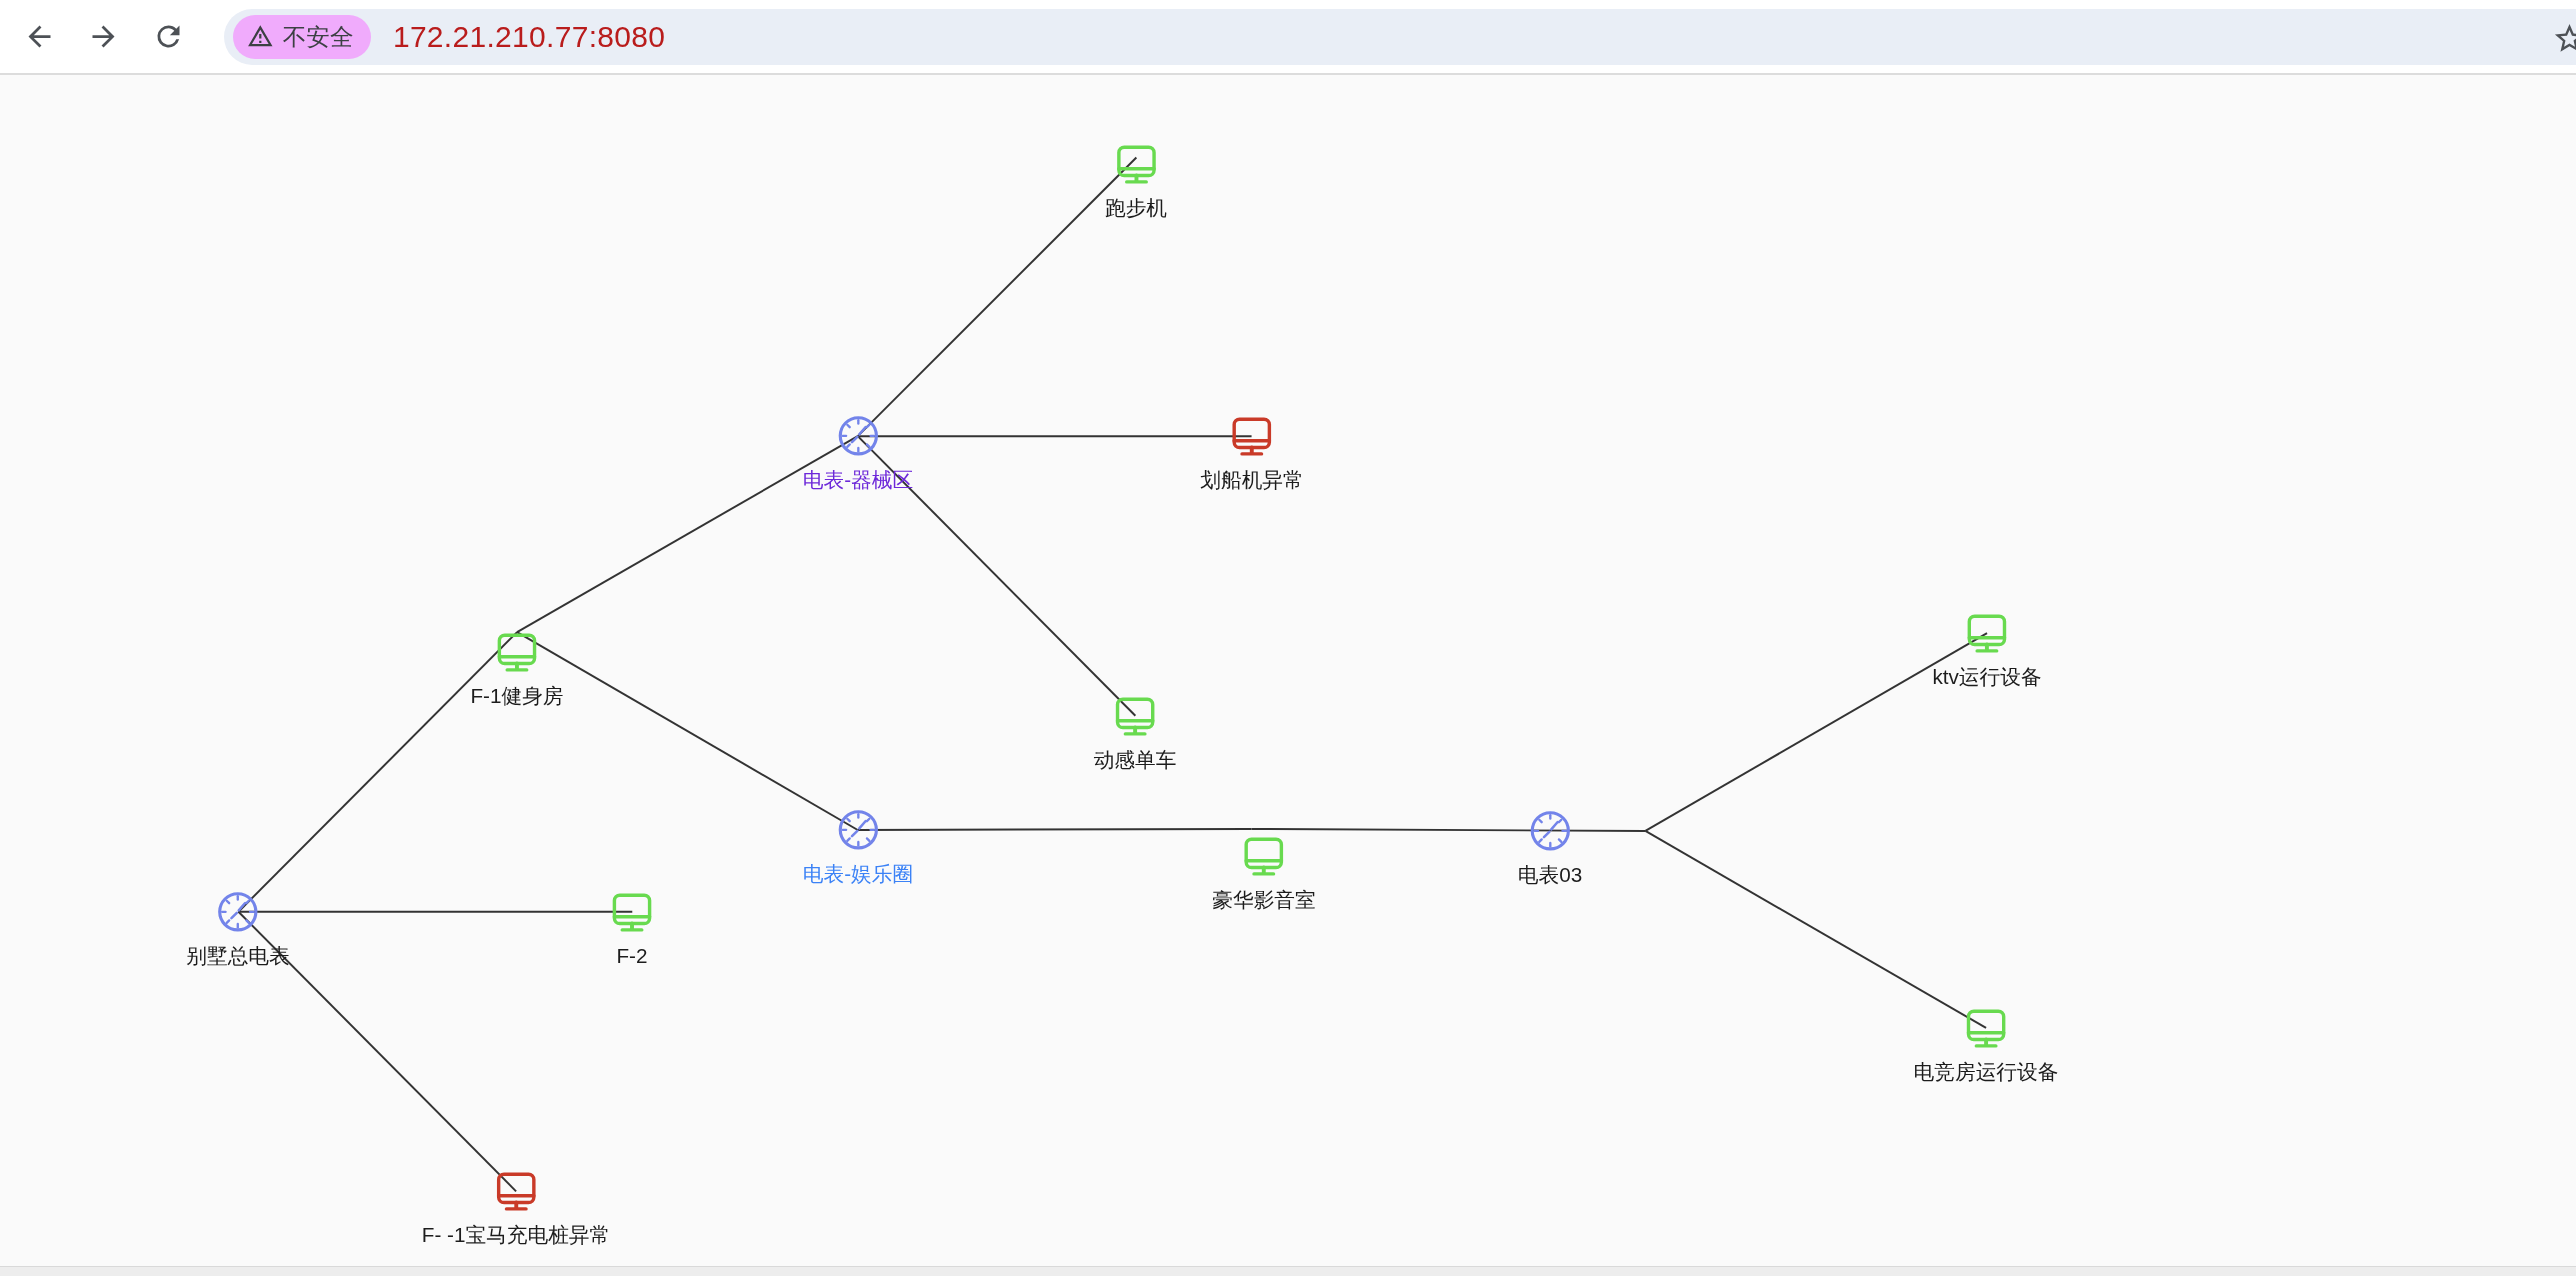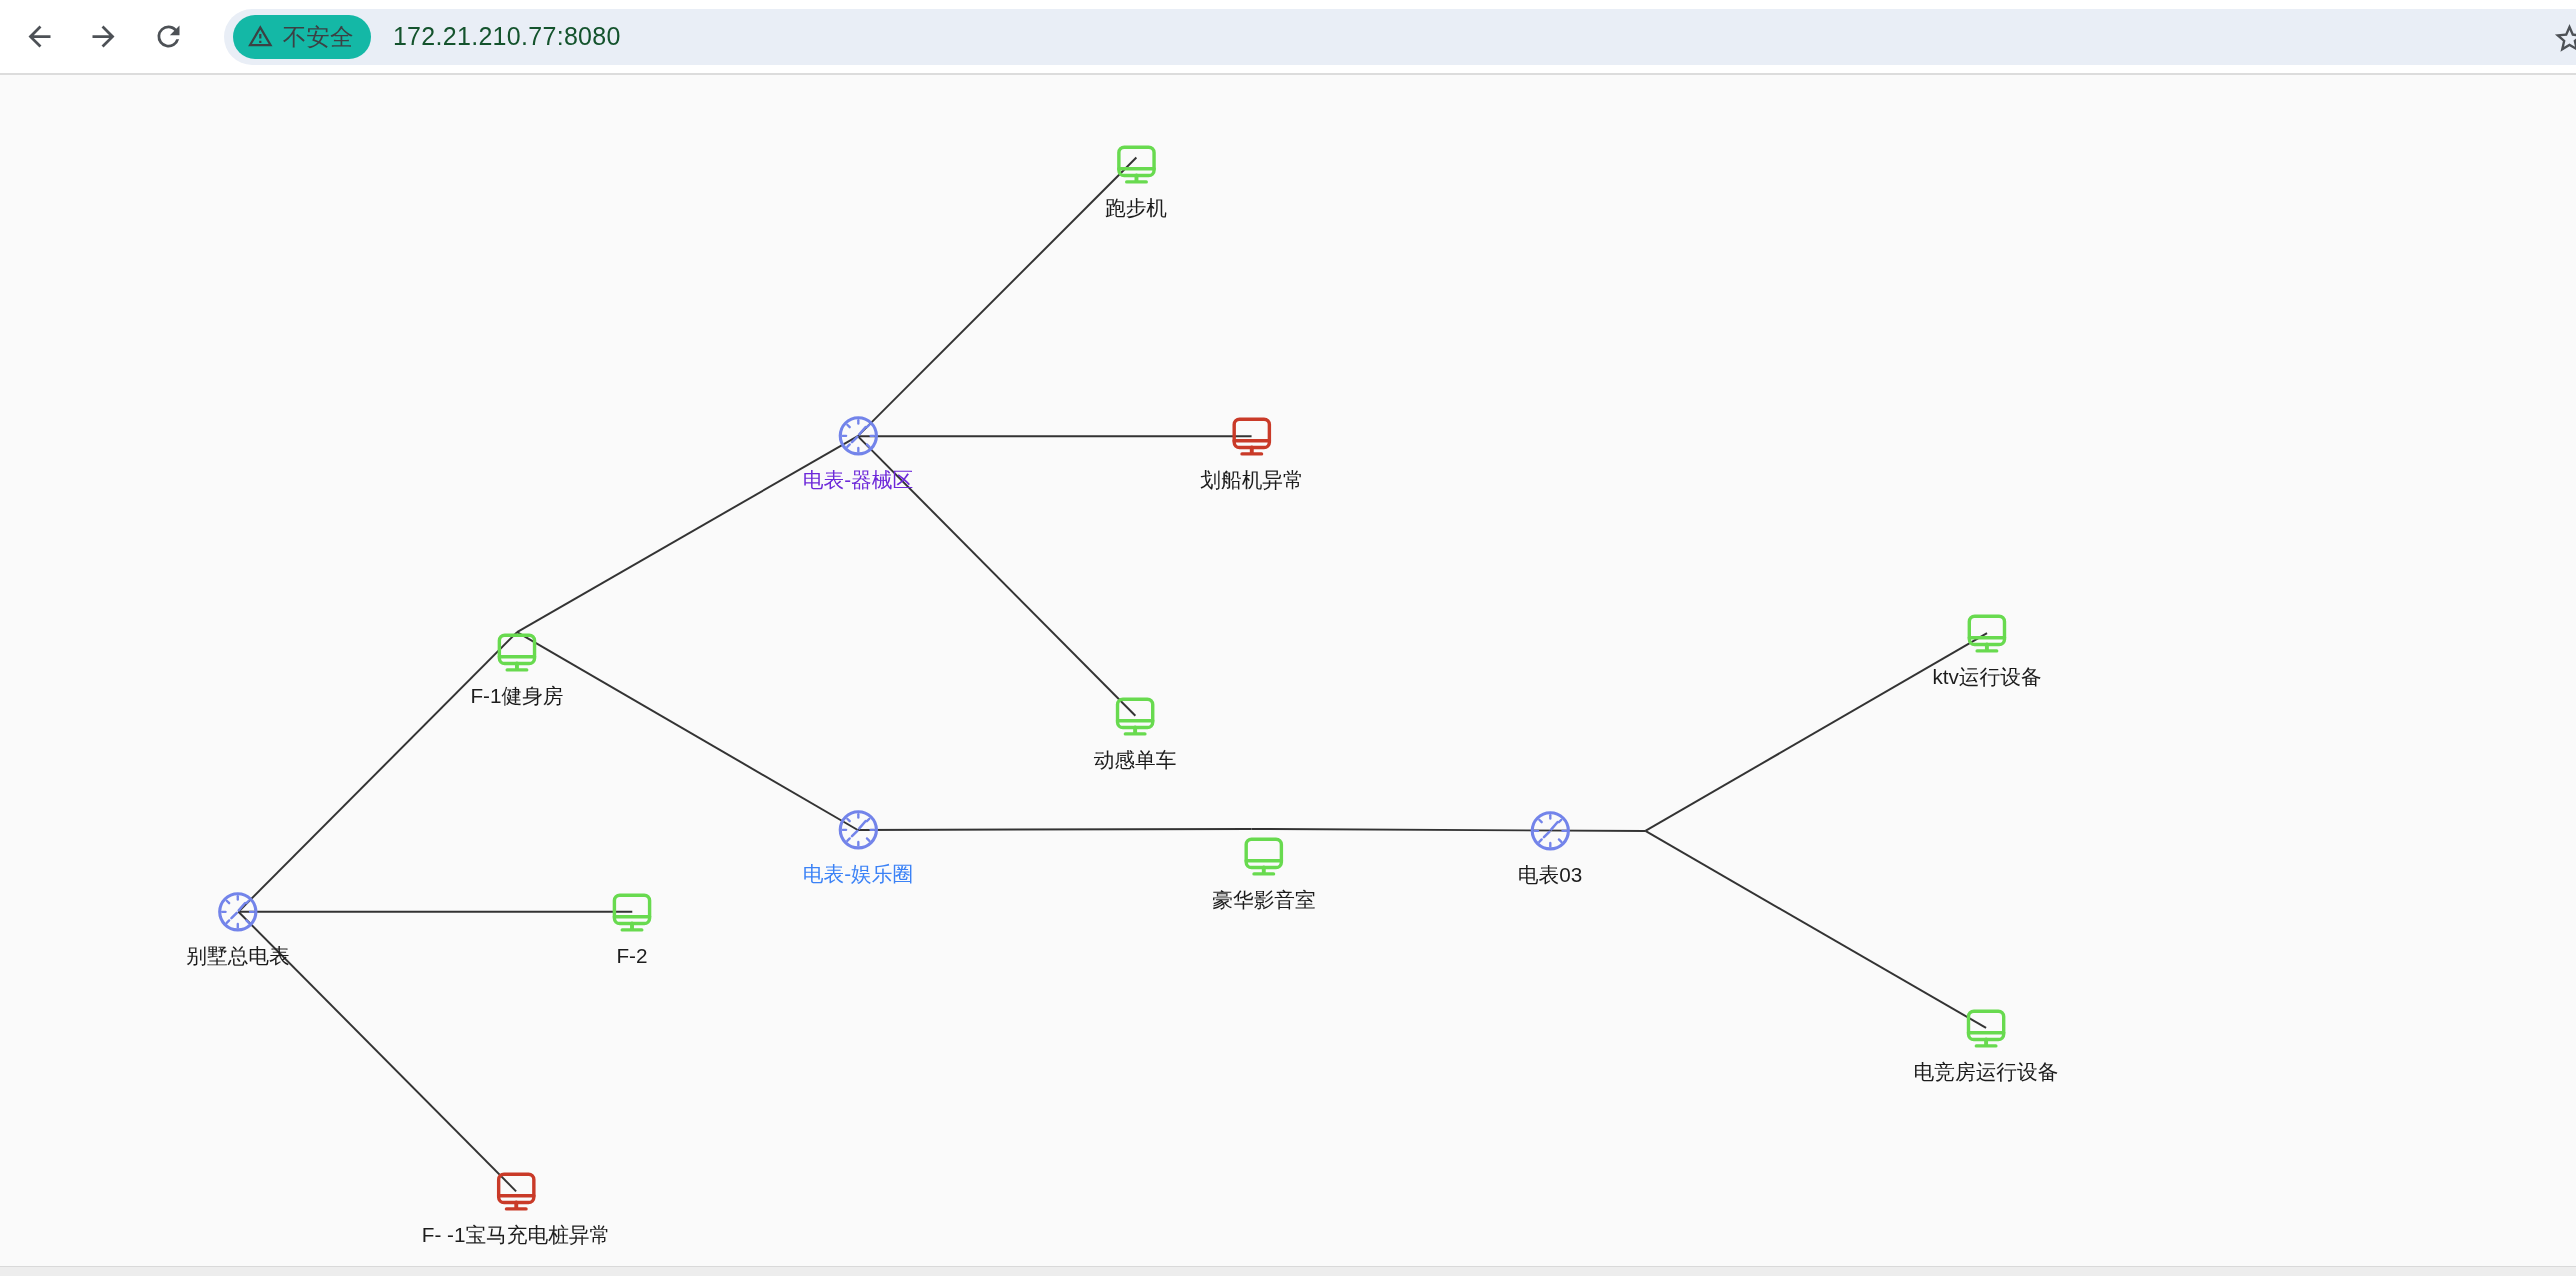--- a/index.html
+++ b/index.html
@@ -20,26 +20,26 @@
     flex:0 0 auto;cursor:pointer;
   }
   .nav-btn svg{width:33px;height:33px;fill:#4d5156;}
   .omnibox{
     flex:1 1 auto;height:56px;margin-left:13.8px;margin-right:-33px;
     background:#e9eef6;border-radius:28.6px;
     display:flex;align-items:center;padding-left:9.8px;box-sizing:border-box;
     position:relative;
   }
   .security-chip{
-    height:44px;background:#14b8a6;border-radius:22.6px;
+    height:44px;background:#f0abfc;border-radius:22.6px;
     display:flex;align-items:center;padding:0 17.7px 0 13.8px;gap:8.9px;
   }
   .security-chip svg{width:26.6px;height:26.6px;fill:#3c4043;}
   .security-chip .chip-text{font-size:23.6px;color:#3c4043;}
-  .url-text{margin-left:21.7px;font-size:25px;color:#14532d;letter-spacing:0.3px;}
+  .url-text{margin-left:21.7px;font-size:30px;color:#b91c1c;letter-spacing:0.3px;}
   .star-btn{
     position:absolute;left:2552px;top:20.7px;width:35px;height:35px;border:none;
     background:transparent;padding:0;cursor:pointer;
   }
   .star-btn svg{width:35px;height:35px;fill:#4d5156;}
   
   .canvas{
     position:absolute;top:77px;left:0;width:2576px;height:1190px;background:#fafafa;
   }
   .bottom-strip{

